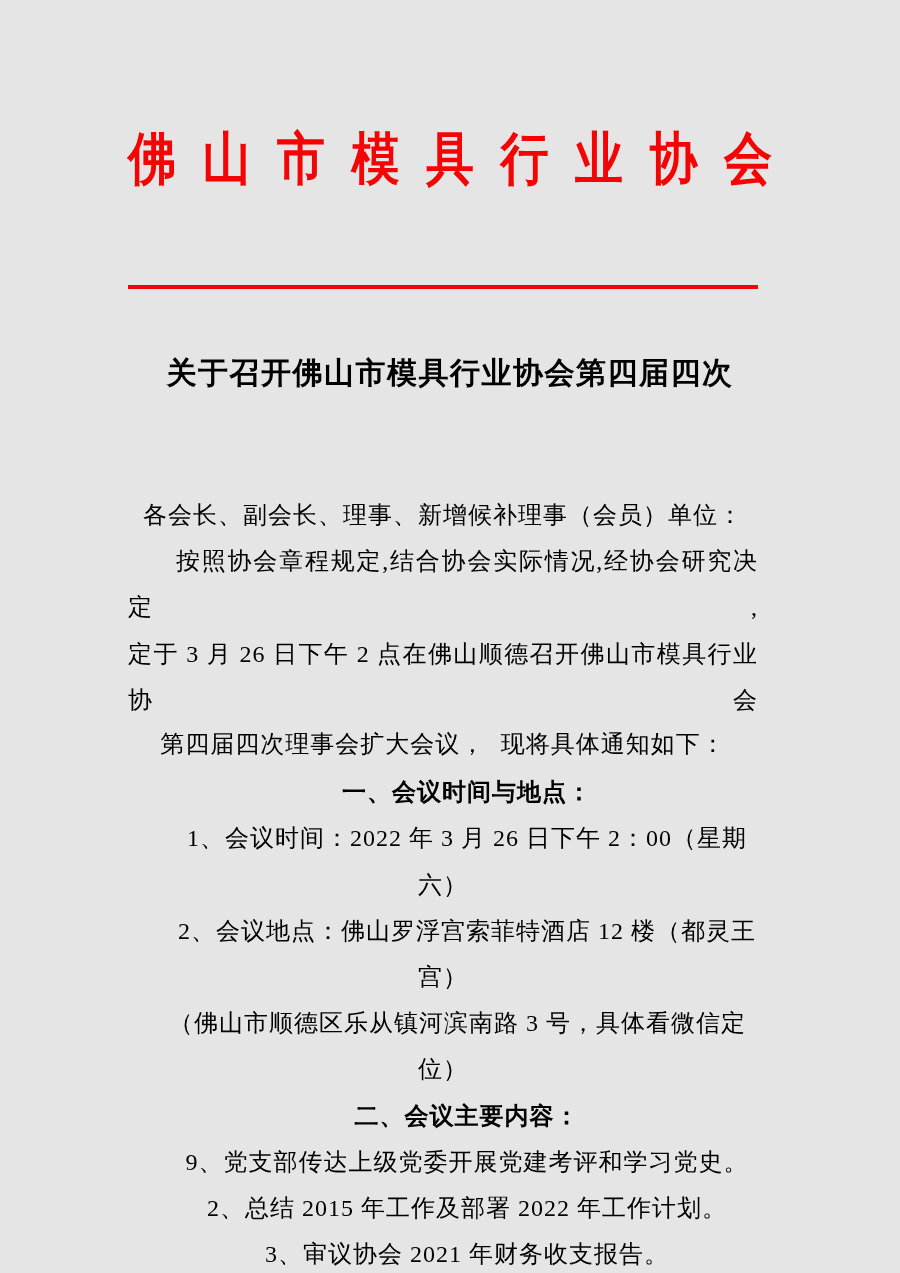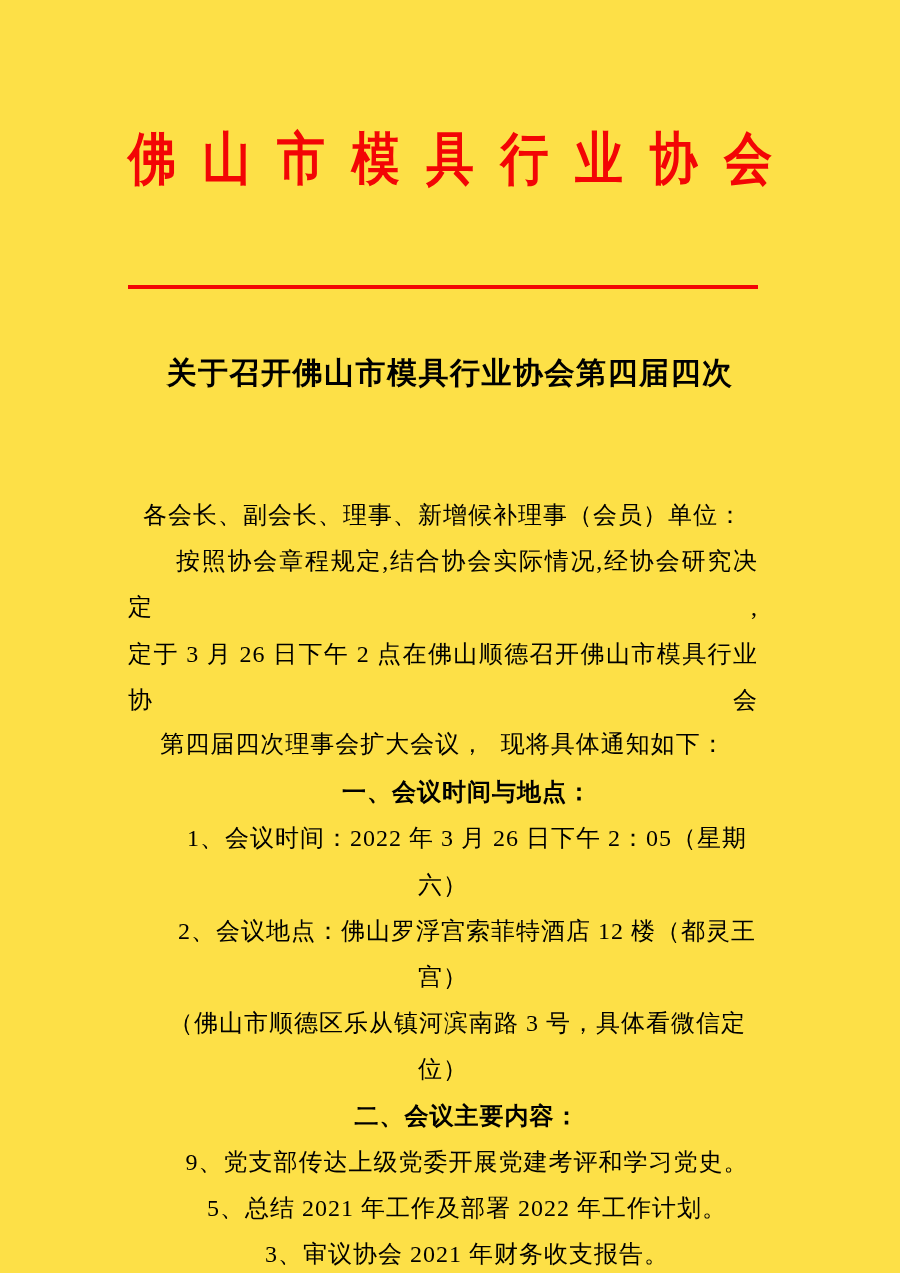--- a/index.html
+++ b/index.html
@@ -4,21 +4,21 @@
 <style>
   html, body {
     margin: 0;
     padding: 0;
     background: #ffffff;
   }
   .page {
     position: relative;
     width: 900px;
     height: 1273px;
-    background: #fde047;
+    background: #e5e5e5;
     overflow: hidden;
     font-family: "Liberation Serif", "DejaVu Serif", serif;
     color: #000000;
   }
   
   .org-title {
     position: absolute;
     left: 128px;
     top: 128px;
     width: 644px;
@@ -101,22 +101,22 @@
   <div class="notice-title">
     <div>关于召开佛山市模具行业协会第四届四次</div>
   </div>
 
   <div class="body-text" id="body-lines">
       <div class="line" style="text-indent: 0em;">各会长、副会长、理事、新增候补理事（会员）单位：</div>
       <div class="line stretch" style="text-indent: 2em;">按照协会章程规定,结合协会实际情况,经协会研究决定,</div>
       <div class="line stretch" style="text-indent: 0em;">定于 3 月 26 日下午 2 点在佛山顺德召开佛山市模具行业协会</div>
       <div class="line" style="text-indent: 0em; font-family: Liberation Mono, monospace;">第四届四次理事会扩大会议， 现将具体通知如下：</div>
       <div class="line bold" style="text-indent: 2em;">一、会议时间与地点：</div>
-      <div class="line" style="text-indent: 2em;">1、会议时间：2022 年 3 月 26 日下午 2：05（星期六）</div>
+      <div class="line" style="text-indent: 2em;">1、会议时间：2022 年 3 月 26 日下午 2：00（星期六）</div>
       <div class="line" style="text-indent: 2em;">2、会议地点：佛山罗浮宫索菲特酒店 12 楼（都灵王宫）</div>
       <div class="line" style="text-indent: 1.2em;">（佛山市顺德区乐从镇河滨南路 3 号，具体看微信定位）</div>
       <div class="line bold" style="text-indent: 2em;">二、会议主要内容：</div>
       <div class="line" style="text-indent: 2em;">9、党支部传达上级党委开展党建考评和学习党史。</div>
-      <div class="line" style="text-indent: 2em;">5、总结 2021 年工作及部署 2022 年工作计划。</div>
+      <div class="line" style="text-indent: 2em;">2、总结 2015 年工作及部署 2022 年工作计划。</div>
       <div class="line" style="text-indent: 2em;">3、审议协会 2021 年财务收支报告。</div>
     </div>
 
 </div>
 
 </body></html>

